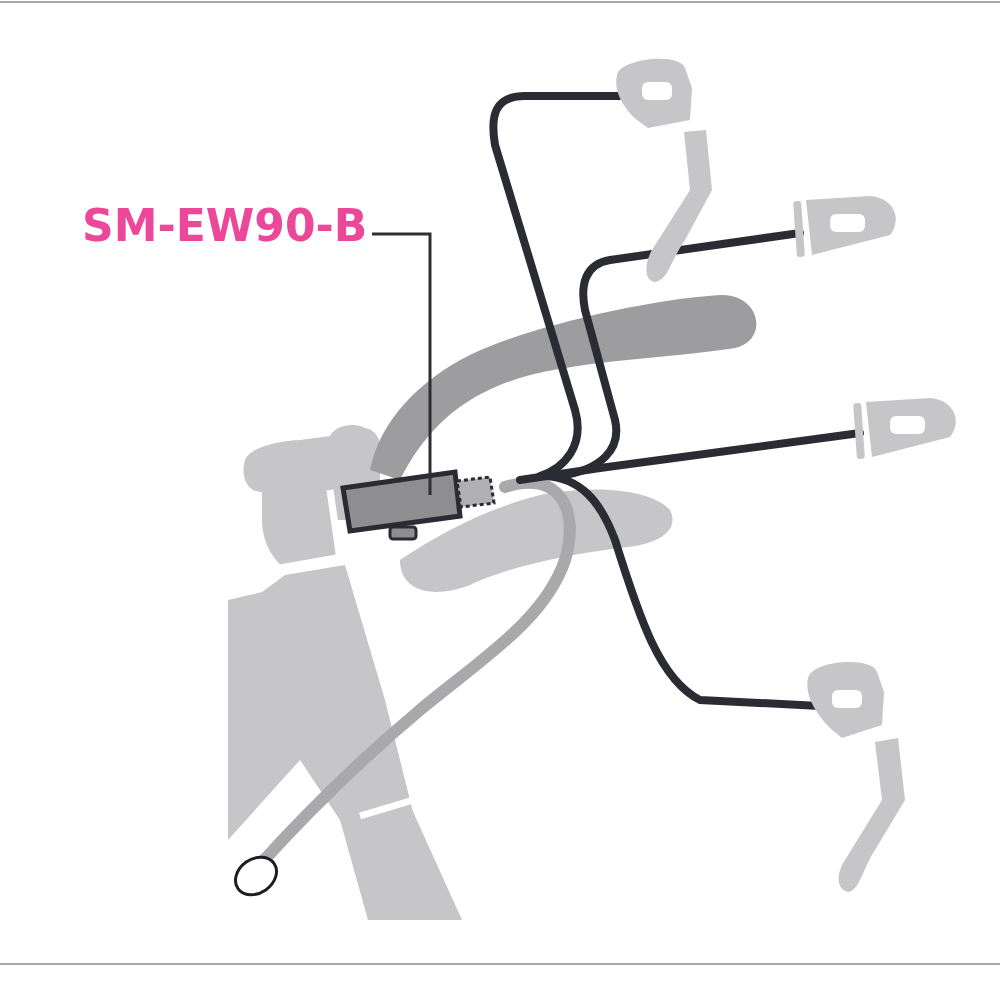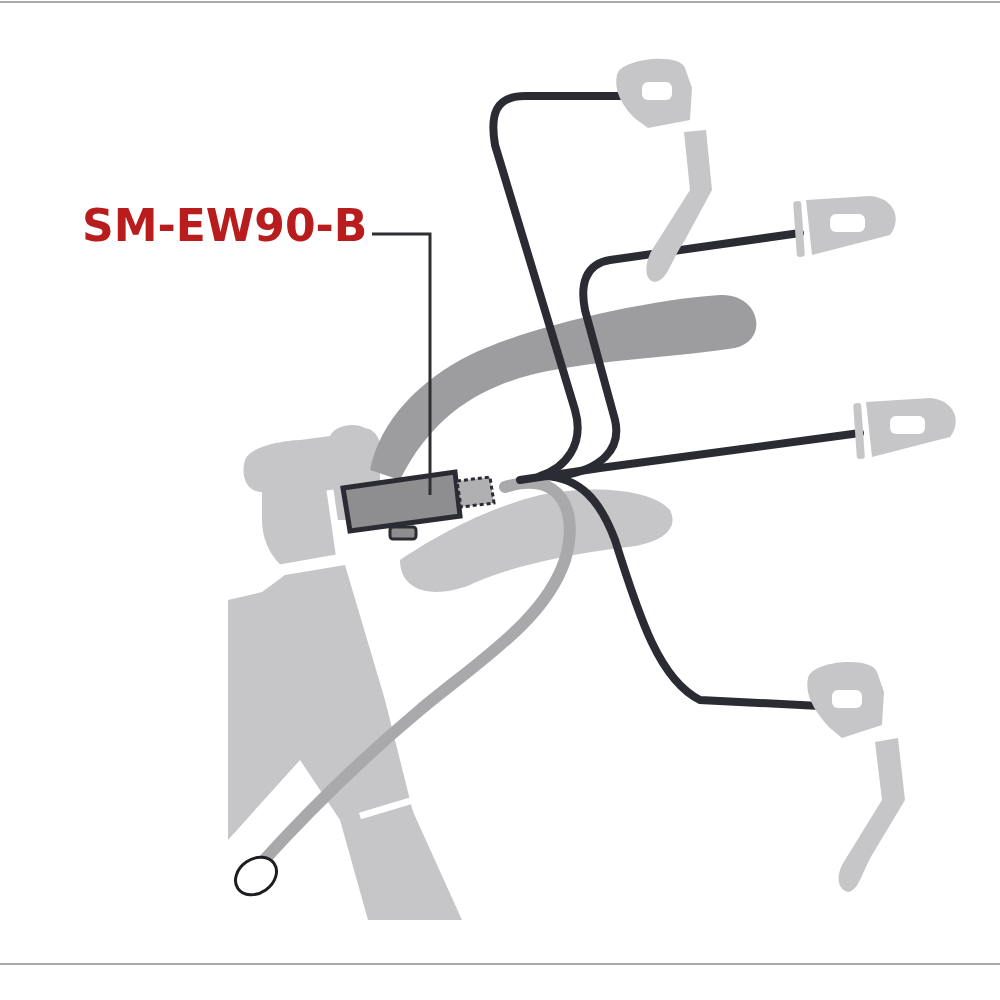--- a/index.html
+++ b/index.html
@@ -1,21 +1,21 @@
 <!DOCTYPE html>
 <html><head>
   <meta charset="utf-8">
   <style>
     html, body { margin: 0; padding: 0; background: #ffffff; }
     .page { position: relative; width: 1000px; height: 1000px; background: #ffffff; overflow: hidden; }
     .rule { position: absolute; left: 0; width: 1000px; height: 2px; background: #a8a8a8; }
     .rule.top { top: 1px; }
     .rule.bottom { top: 963px; }
     svg { position: absolute; left: 0; top: 0; }
-    .label { position: absolute; left: 82px; top: 200px; font-family: "DejaVu Sans", sans-serif; font-weight: bold; font-size: 44px; color: #b91c1c; letter-spacing: 0px; }
+    .label { position: absolute; left: 82px; top: 200px; font-family: "DejaVu Sans", sans-serif; font-weight: bold; font-size: 44px; color: #ec4899; letter-spacing: 0px; }
   </style>
 </head>
 <body>
 
 <div class="page">
   <div class="rule top"></div>
 
   <svg width="1000" height="1000" viewBox="0 0 1000 1000">
 
     <g fill="#c6c6c8">

